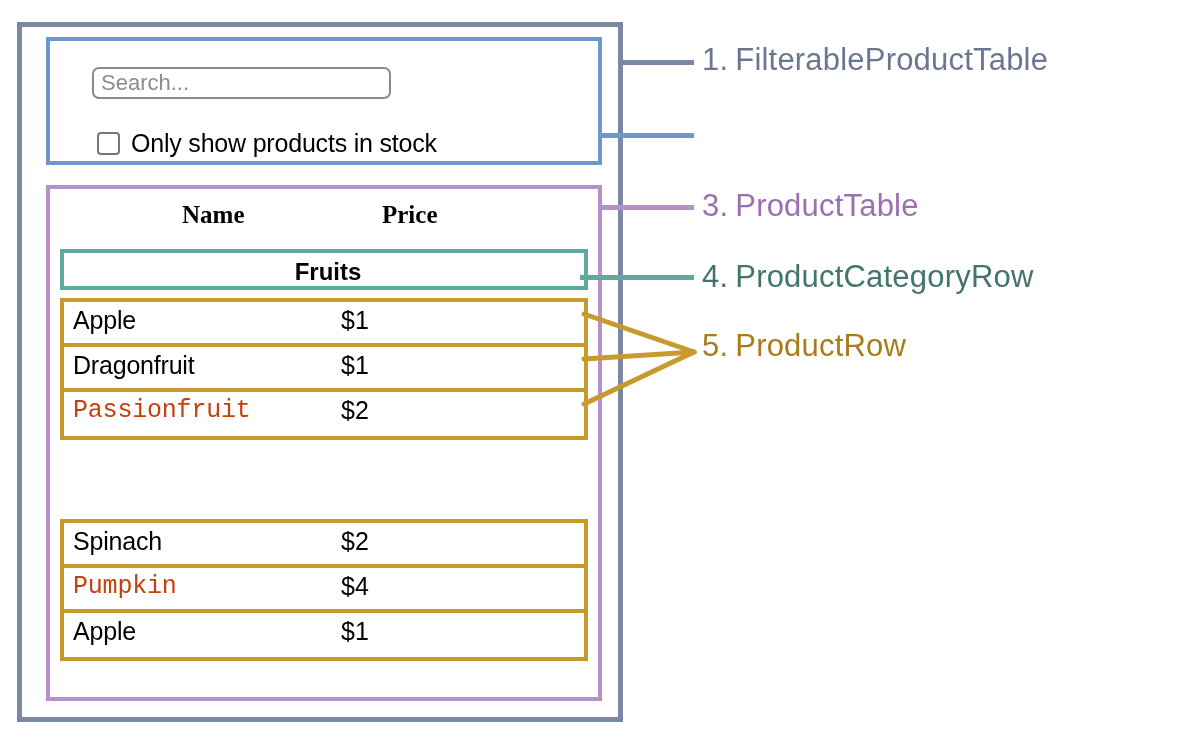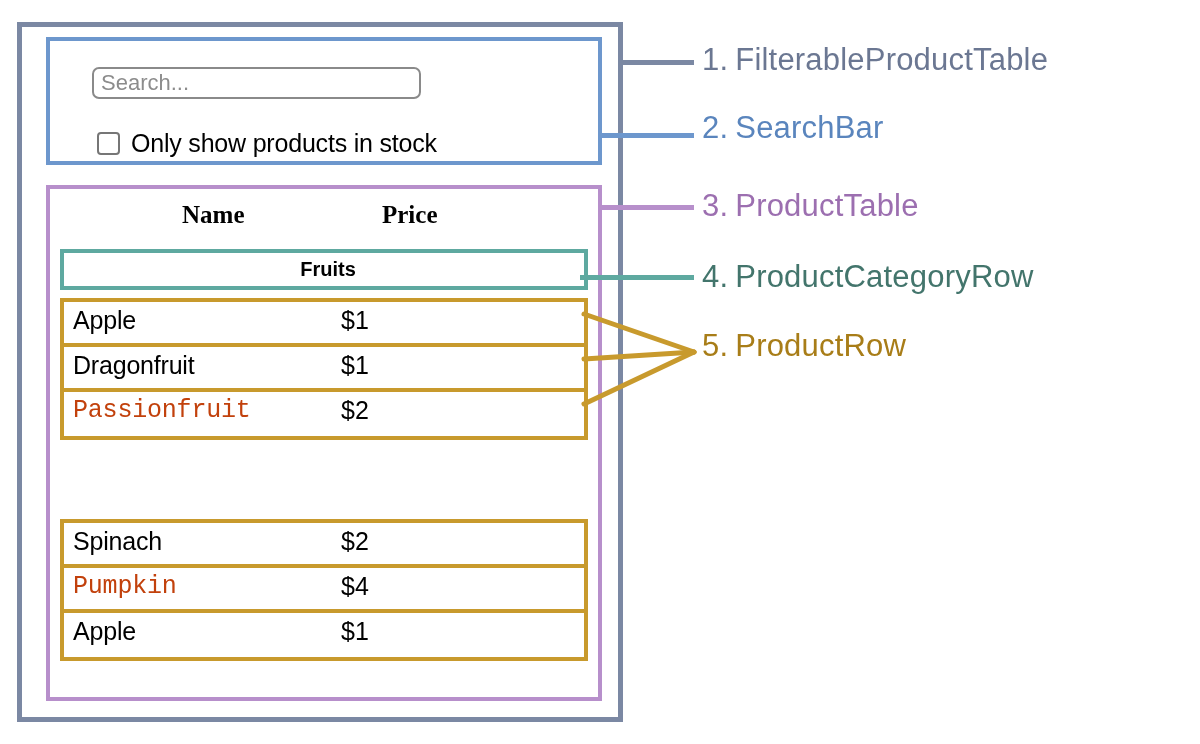--- a/index.html
+++ b/index.html
@@ -29,21 +29,21 @@
   .searchbar-box {
     position: absolute;
     left: 46px; top: 37px;
     width: 556px; height: 128px;
     border: 4px solid #6d97cd;
     background: #ffffff;
   }
   .search-input {
     position: absolute;
     left: 42px; top: 26px;
-    width: 329px; height: 32px;
+    width: 299px; height: 32px;
     border: 2px solid #8a8a8a;
     border-radius: 7px;
     background: #ffffff;
     font-family: "Liberation Sans", sans-serif;
     font-size: 22px;
     color: #8c8c8c;
     padding: 0 7px;
     line-height: 28px;
     outline: none;
   }
@@ -100,21 +100,21 @@
     position: absolute;
     left: 10px;
     width: 528px; height: 41px;
     border: 4px solid #5ea9a0;
     background: #ffffff;
   }
   .category-row .cat-label {
     position: absolute;
     left: 8px; right: 0; top: 5px;
     text-align: center;
-    font-size: 20px;
+    font-size: 24px;
     font-weight: bold;
     color: #000000;
   }
   .cat-fruits     { top: 60px; }
   .cat-vegetables { top: 281px; }
 
   
   .product-row {
     position: absolute;
     left: 10px;
@@ -237,23 +237,20 @@
     <g stroke="#c89a2d" stroke-width="5" fill="none" stroke-linecap="round" stroke-linejoin="round">
       <line x1="4" y1="14" x2="114" y2="52"></line>
       <line x1="4" y1="59" x2="114" y2="52"></line>
       <line x1="4" y1="104" x2="114" y2="52"></line>
     </g>
   </svg>
 
   <div class="legend-item lg-1">
     <span class="legend-num">1.</span><span>FilterableProductTable</span>
   </div>
-  <div class="legend-item lg-2">
-    <span class="legend-num">2.</span><span>SearchBar</span>
-  </div>
   <div class="legend-item lg-3">
     <span class="legend-num">3.</span><span>ProductTable</span>
   </div>
   <div class="legend-item lg-4">
     <span class="legend-num">4.</span><span>ProductCategoryRow</span>
   </div>
   <div class="legend-item lg-5">
     <span class="legend-num">5.</span><span>ProductRow</span>
   </div>
 

